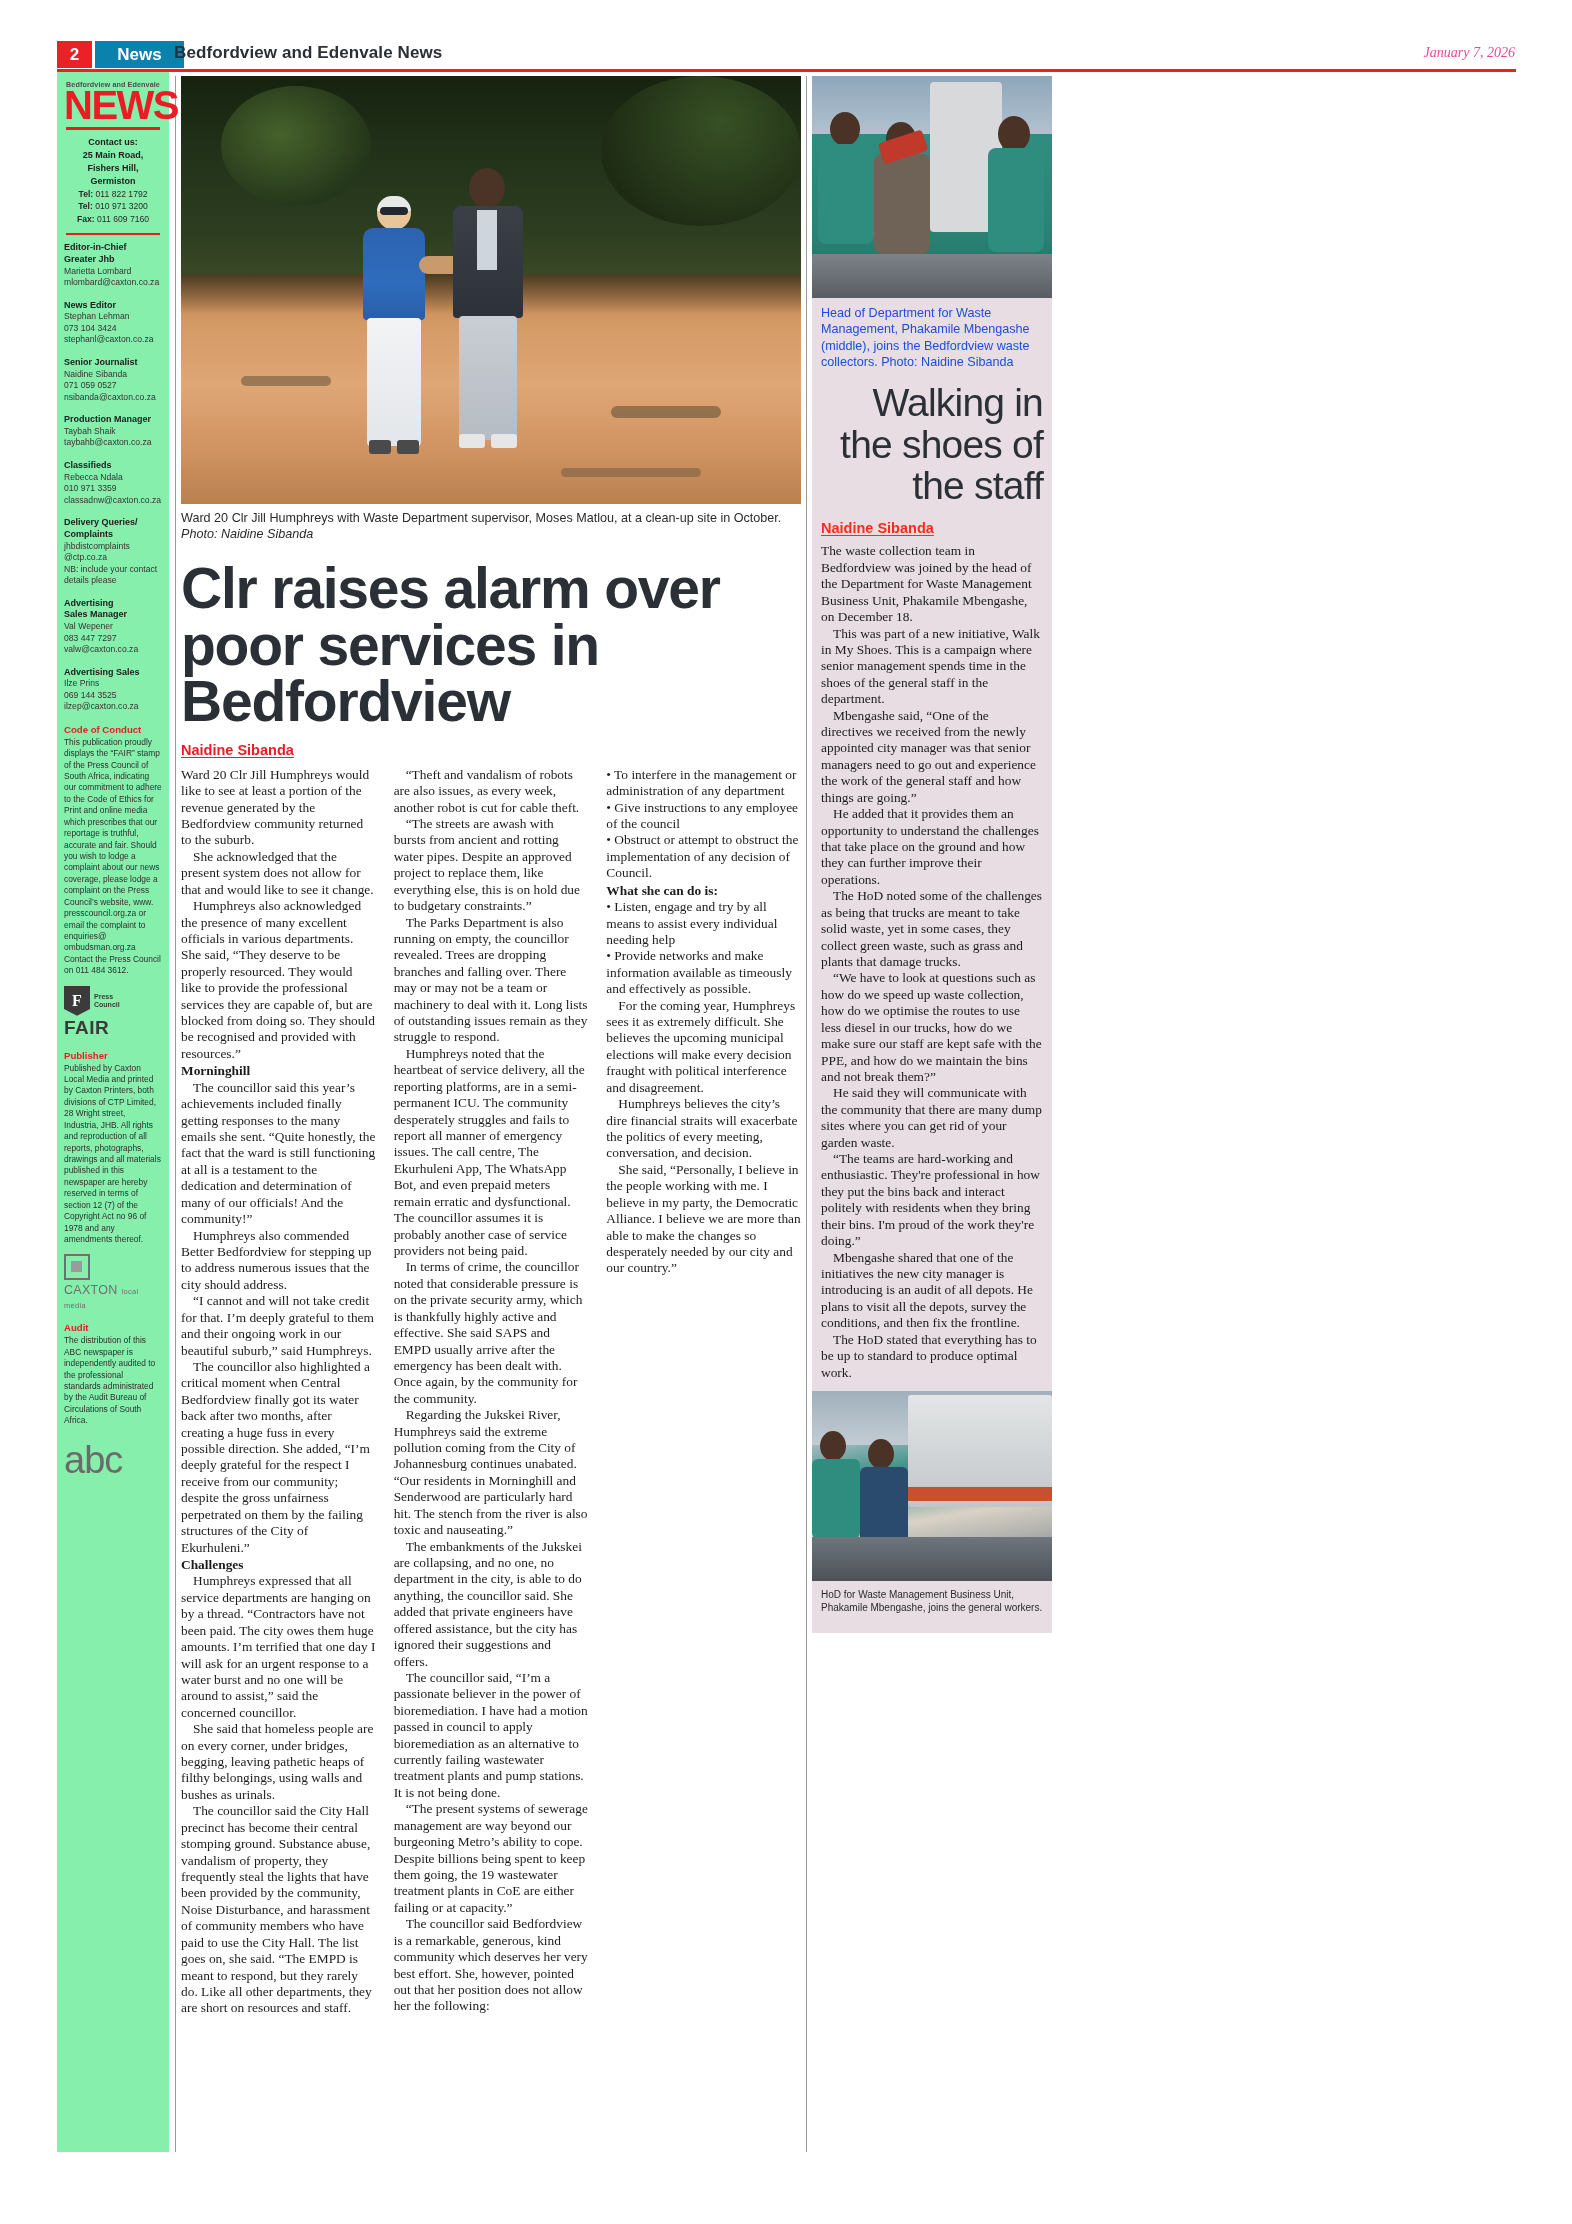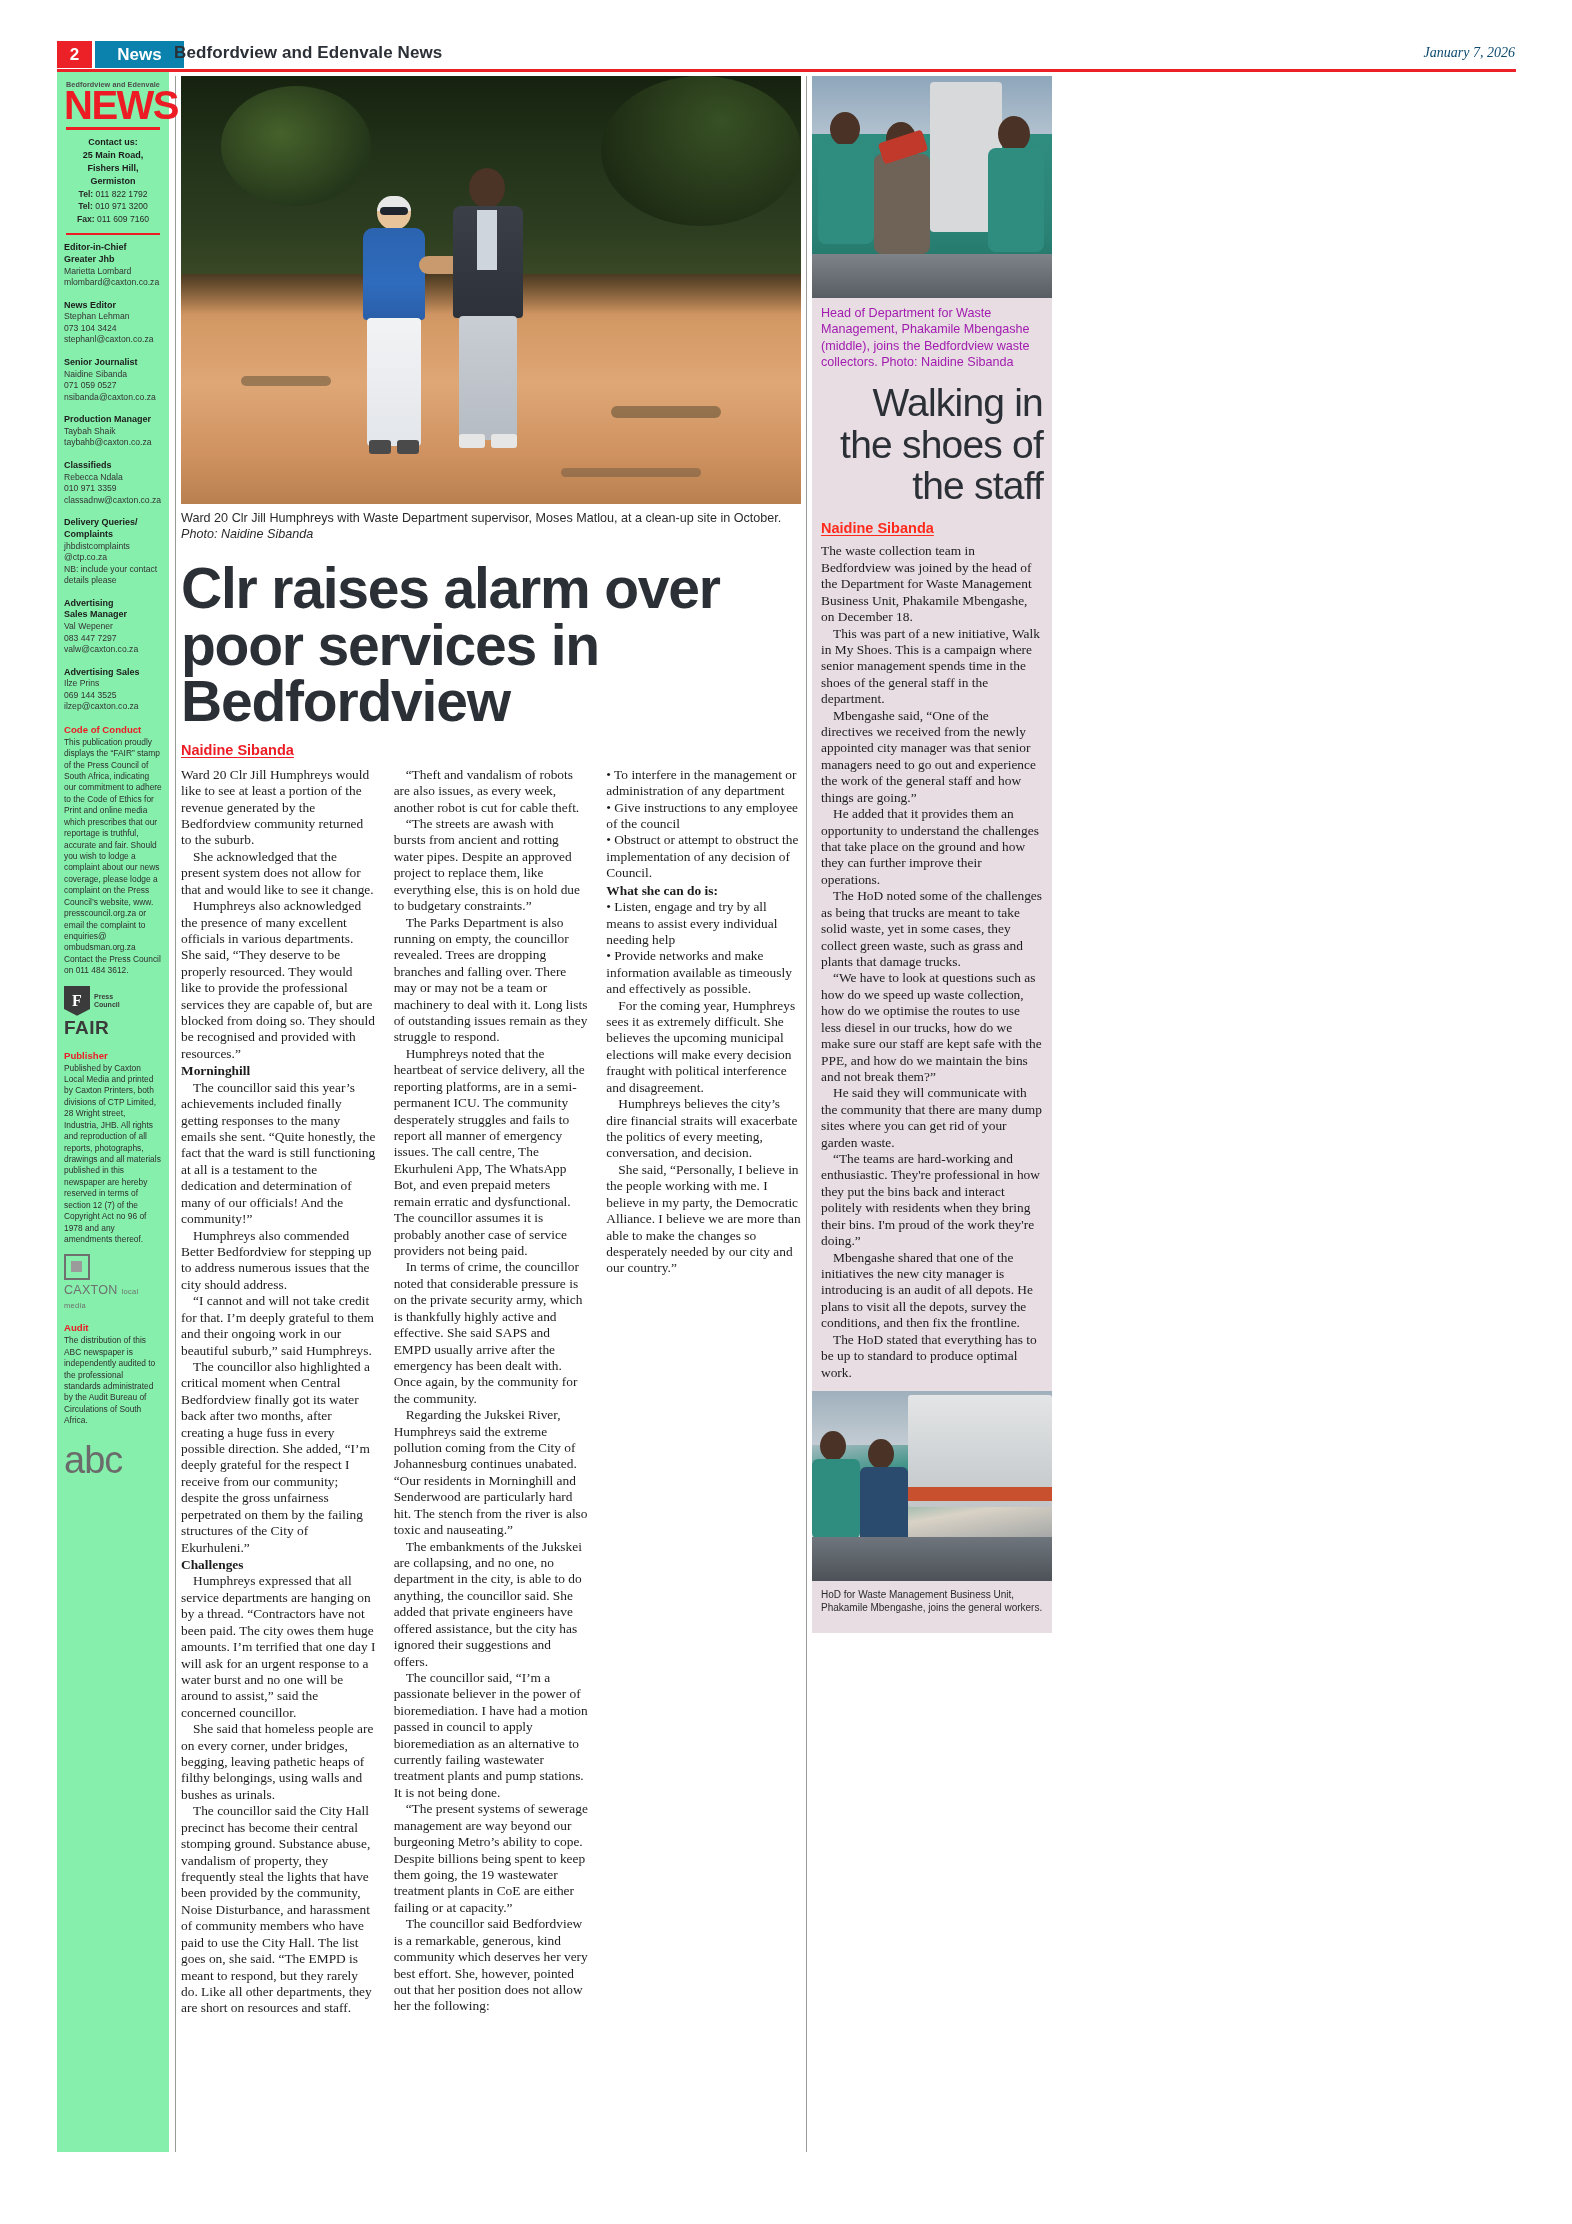--- a/index.html
+++ b/index.html
@@ -22,21 +22,21 @@
     position: absolute; left: 95px; top: 41px; width: 89px; height: 27px;
     background: #0b82ad; color: #fff; font-size: 17px; font-weight: 700;
     display: flex; align-items: center; justify-content: center;
   }
   .pubname {
     position: absolute; left: 174px; top: 43px;
     font-size: 17px; font-weight: 700; color: #2b2f36; letter-spacing: .1px;
   }
   .issuedate {
     position: absolute; right: 57px; top: 45px;
-    font-size: 14px; color: #0c4a6e; font-family: "Liberation Serif", serif;
+    font-size: 14px; color: #ec4899; font-family: "Liberation Serif", serif;
     font-style: italic;
   }
   .topline {
     position: absolute; left: 57px; top: 69px; width: 1459px; height: 3px;
     background: #ec2127;
   }
 
   
   .sidebar {
     position: absolute; left: 57px; top: 72px; width: 112px; height: 2080px;
@@ -122,21 +122,21 @@
 
   
   .right {
     position: absolute; left: 812px; top: 76px; width: 240px;
   }
   .rpanel { background: #e7dde3; padding: 0 0 10px 0; width: 240px; }
   .rphoto-top {
     width: 240px; height: 222px; position: relative; overflow: hidden;
     background: linear-gradient(175deg,#0e1a30 0%,#20406d 18%,#9fb6c9 32%,#2a9d8f 55%,#2f8d7f 72%,#6a7d8b 100%);
   }
-  .rcaption { font-size: 12.6px; color: #a21caf; line-height: 1.3; padding: 7px 9px 0 9px; }
+  .rcaption { font-size: 12.6px; color: #1d4ed8; line-height: 1.3; padding: 7px 9px 0 9px; }
   .rheadline {
     font-size: 39px; font-weight: 400; color: #2b2f36; line-height: 1.06;
     letter-spacing: -.8px; padding: 12px 9px 0 9px; text-align: right;
   }
   .rbyline {
     font-size: 14.5px; font-weight: 700; color: #ff2a1c; text-decoration: underline;
     text-underline-offset: 2px; padding: 14px 9px 7px 9px;
   }
   .rbody { padding: 0 9px; }
   .rbody p {

